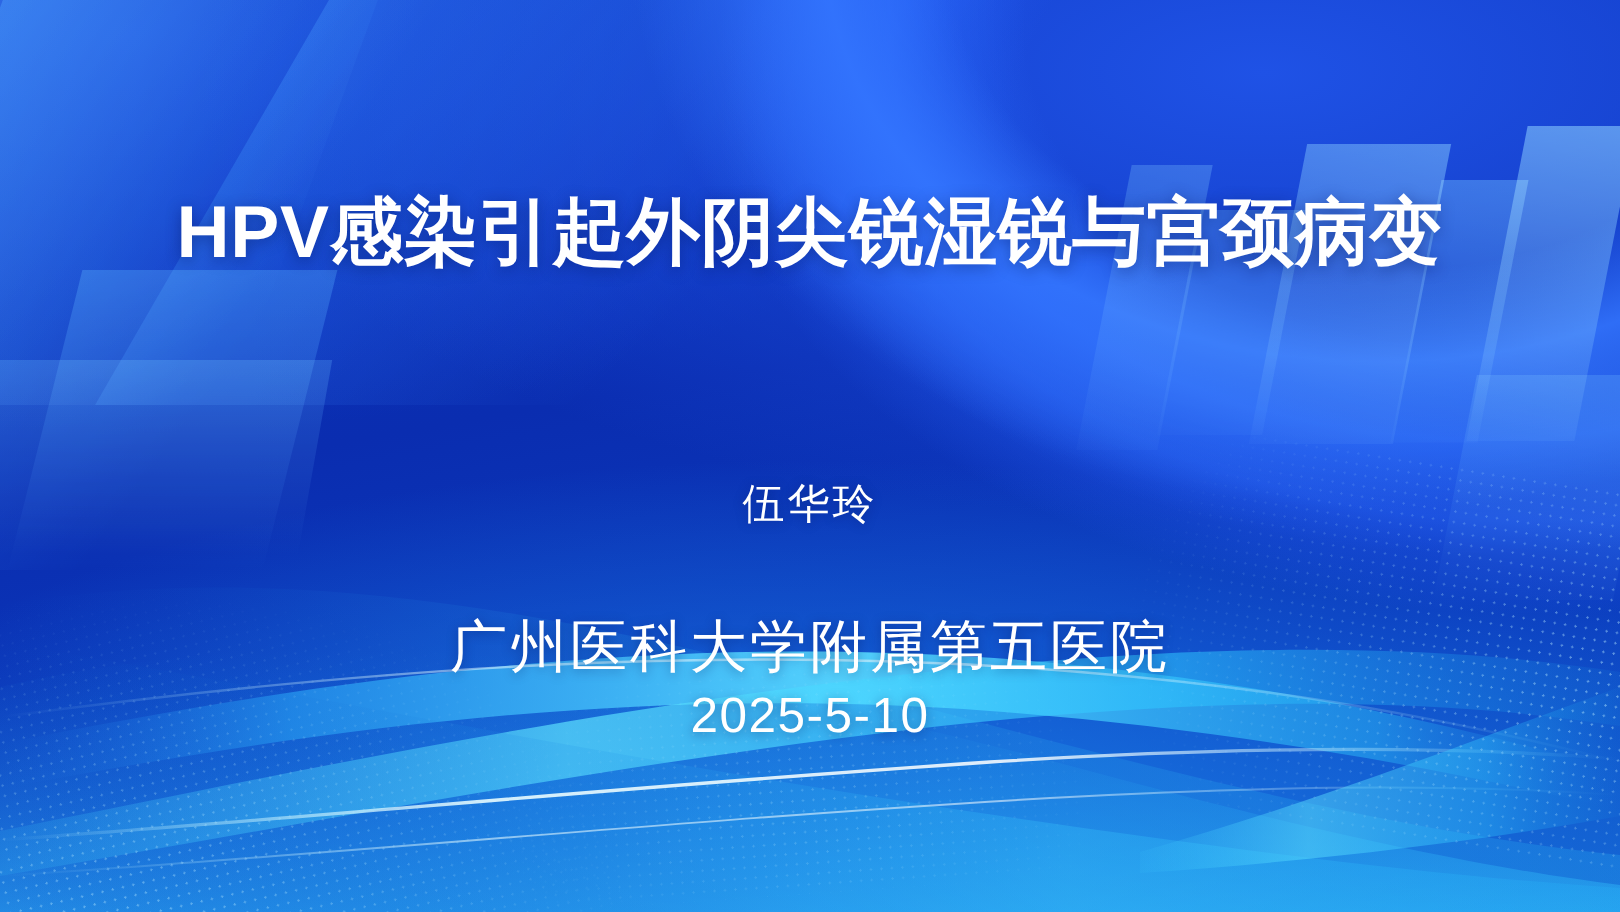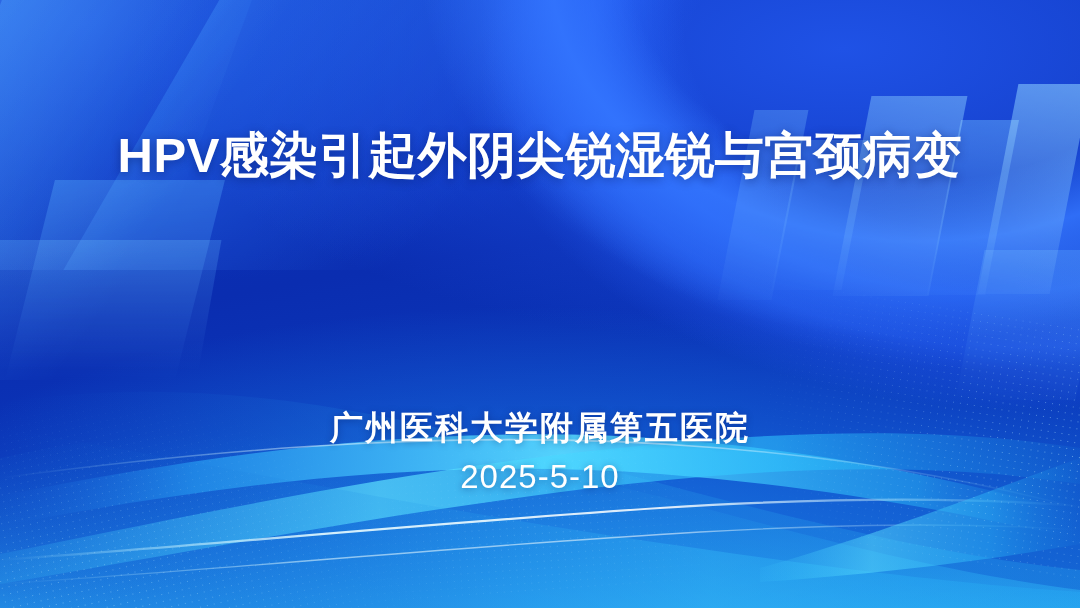--- a/index.html
+++ b/index.html
@@ -162,22 +162,22 @@
     font-size: 28px;
     font-weight: 400;
     letter-spacing: 2px;
     text-shadow: 0 1px 7px rgba(0,20,90,.4);
   }
   .affiliation {
     position: absolute;
     left: 0; right: 0;
     top: 406px;
     color: #ffffff;
-    font-size: 33px;
-    font-weight: 700;
+    font-size: 38px;
+    font-weight: 400;
     letter-spacing: 2px;
     text-shadow: 0 1px 7px rgba(0,20,90,.4);
   }
   .date {
     position: absolute;
     left: 0; right: 0;
     top: 458px;
     color: #ffffff;
     font-size: 33px;
     font-weight: 400;
@@ -270,19 +270,20 @@
   <div class="mesh mesh-l"></div>
   <div class="mesh mesh-r"></div>
   <div class="mesh mesh-c"></div>
 
   <div class="text-layer">
 
     <div class="title">
       <span class="ln">HPV感染引起外阴尖锐湿锐与宫颈病变</span>
     </div>
 
+    <div class="presenter">伍华玲</div>
 
     <div class="affiliation">广州医科大学附属第五医院</div>
 
     <div class="date">2025-5-10</div>
 
   </div>
 </div>
 
 </body></html>

